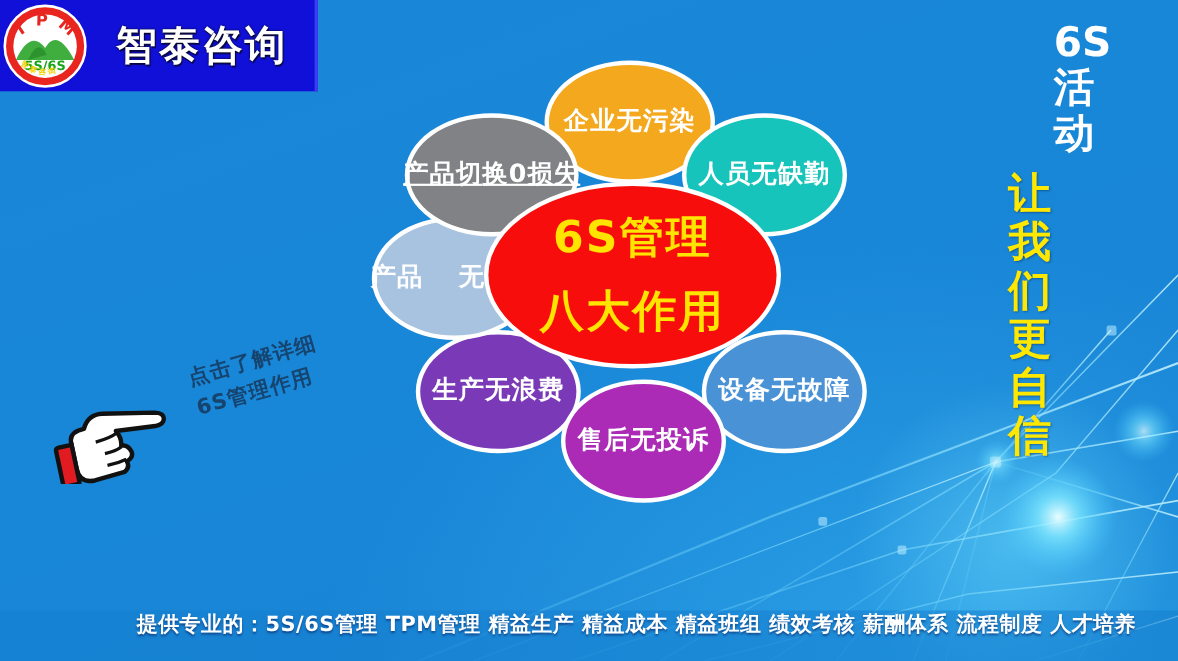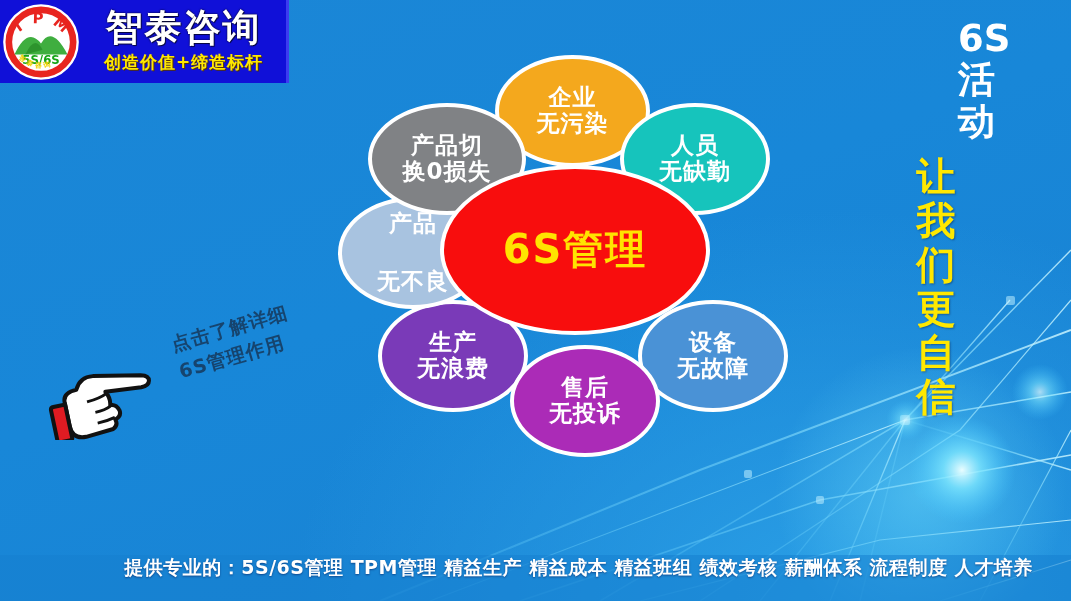--- a/index.html
+++ b/index.html
@@ -44,21 +44,21 @@
     font-size:17px;font-weight:bold;color:#ffe800;letter-spacing:1px;
     margin-top:5px;white-space:nowrap;
     text-shadow:1px 1px 0 #553300;
   }
 
   
   #flower{position:absolute;left:320px;top:45px;width:520px;height:400px;}
   .petal{
     position:absolute;border-radius:50%;
     border:4px solid #ffffff;
-    display:flex;flex-direction:column;align-items:center;justify-content:center;
+    display:flex;flex-direction:row;align-items:center;justify-content:center;
     color:#ffffff;font-weight:bold;font-size:23px;line-height:1.12;
     text-align:center;letter-spacing:1px;
     box-sizing:border-box;
   }
   .petal span{display:block;white-space:nowrap;}
   #core{
     position:absolute;left:120px;top:120px;width:270px;height:170px;
     border-radius:50%;background:#f80d0d;border:4px solid #ffffff;
     display:flex;flex-direction:column;align-items:center;justify-content:center;
     z-index:9;box-sizing:border-box;
@@ -160,21 +160,20 @@
         <text x="50" y="78" text-anchor="middle" font-size="15" font-weight="bold" fill="#16a516" font-family="DejaVu Sans, sans-serif">5S/6S</text>
         <path id="arcBot" d="M13 58 A40 40 0 0 0 87 58" fill="none"></path>
         <text font-size="9" font-weight="bold" fill="#f2d200" font-family="DejaVu Sans, sans-serif" letter-spacing="3">
           <textPath href="#arcBot" startOffset="16%">智泰咨询</textPath>
         </text>
       </svg>
     </div>
 
     <div id="brand-block">
       <div id="brand-name">智泰咨询</div>
-      <div id="brand-slogan">创造价值+缔造标杆</div>
     </div>
   </div>
 
   <div id="flower">
 
     <div class="petal" style="left: 175px; top: 10px; width: 155px; height: 112px; background: rgb(244, 168, 29);">
       <span>企业</span>
       <span>无污染</span>
     </div>
     <div class="petal" style="left: 300px; top: 58px; width: 150px; height: 112px; background: rgb(22, 196, 188);">
@@ -190,27 +189,28 @@
       <span>无浪费</span>
     </div>
     <div class="petal" style="left: 190px; top: 300px; width: 150px; height: 112px; background: rgb(171, 43, 183);">
       <span>售后</span>
       <span>无投诉</span>
     </div>
     <div class="petal" style="left: 18px; top: 152px; width: 150px; height: 112px; background: rgb(168, 195, 224); gap: 32px;">
       <span>产品</span>
       <span>无不良</span>
     </div>
-    <div class="petal" style="left: 48px; top: 58px; width: 158px; height: 112px; background: rgb(128, 130, 133);">
+    <div class="petal" style="left: 48px; top: 58px; width: 158px; height: 112px; background: rgb(128, 130, 133); text-decoration: underline;">
       <span>产品切</span>
       <span>换0损失</span>
     </div>
 
     <div id="core" style="background: rgb(248, 13, 13); gap: 20px;">
       <span style="color: rgb(255, 228, 0);">6S管理</span>
+      <span style="color: rgb(255, 228, 0);">八大作用</span>
     </div>
   </div>
 
   <div id="v-title">
     <span>6S</span>
     <span>活</span>
     <span>动</span>
   </div>
 
   <div id="v-slogan">

